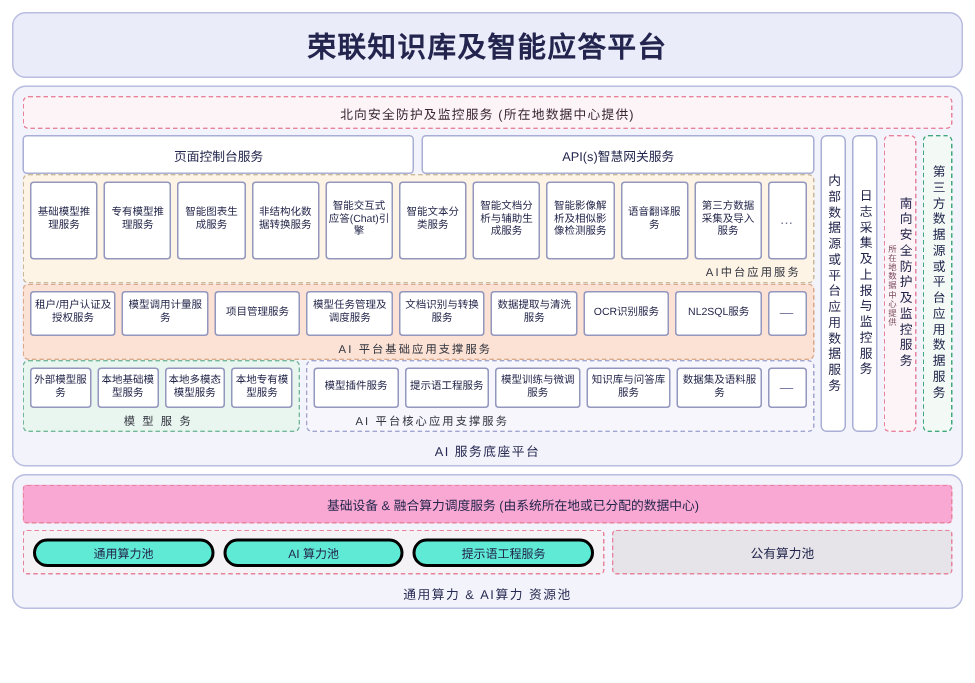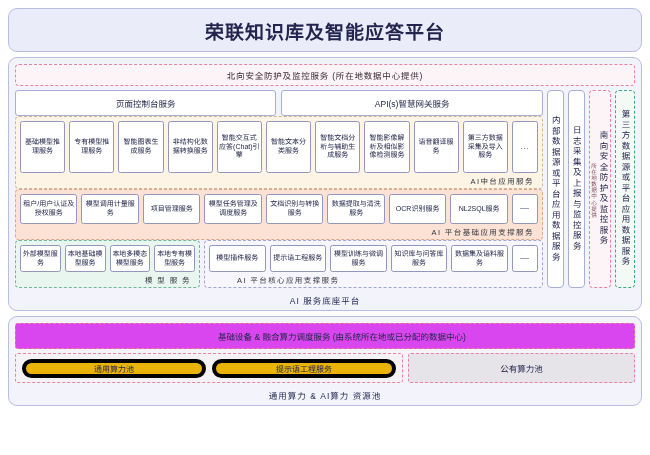--- a/index.html
+++ b/index.html
@@ -124,21 +124,21 @@
   .chip.ellipsis { color: #6b6f95; font-size: 9px; letter-spacing: 1px; }
   .chip.narrow { flex: 0 0 26px; }
 
   .band-caption {
     text-align: right;
     font-size: 7.5px;
     letter-spacing: 1.4px;
     color: #32343f;
     padding: 2px 4px 1px 0;
   }
-  .band-caption.center { text-align: right; }
+  .band-caption.center { text-align: center; }
   .band-caption.left-ish { text-align: left; padding-left: 28px; }
 
   
   .row-tall .chip { height: 52px; }
   .row-mid .chip  { height: 30px; }
   .row-low .chip  { height: 27px; }
 
   
   .third-row {
     display: flex;
@@ -224,21 +224,21 @@
     background: #f3f3fb;
     padding: 6px 6px 3px 6px;
     display: flex;
     flex-direction: column;
     gap: 4px;
     flex: 0 0 auto;
   }
   .infra-sched {
     height: 26px;
     border: 1.3px dashed #e8839d;
-    background: #d946ef;
+    background: #f9a8d4;
     border-radius: 3px;
     display: flex; align-items: center; justify-content: center;
     font-size: 8.5px;
     color: #24264c;
     padding-left: 34px;
   }
   .pool-row {
     display: flex;
     gap: 5px;
     height: 30px;
@@ -250,23 +250,23 @@
     display: flex;
     align-items: center;
     gap: 6px;
     padding: 0 6px;
   }
   .pool-group.left { flex: 1 1 62%; }
   .pool-group.right { flex: 1 1 36%; background: #e6e4e8; justify-content: center; }
   .pool-pill {
     flex: 1 1 0;
     height: 19px;
-    border: 4px solid #000000;
+    border: 2px solid #000000;
     border-radius: 10px;
-    background: #eab308;
+    background: #5eead4;
     display: flex; align-items: center; justify-content: center;
     font-size: 8px;
     color: #22254c;
   }
   .pool-public {
     font-size: 8.5px;
     color: #22254c;
   }
 </style>
 </head>
@@ -365,20 +365,21 @@
 
   </div>
 
   <div class="infra-shell">
 
     <div class="infra-sched">基础设备 &amp; 融合算力调度服务 (由系统所在地或已分配的数据中心)</div>
 
     <div class="pool-row">
       <div class="pool-group left">
         <div class="pool-pill">通用算力池</div>
+        <div class="pool-pill">AI 算力池</div>
         <div class="pool-pill">提示语工程服务</div>
       </div>
       <div class="pool-group right">
         <span class="pool-public">公有算力池</span>
       </div>
     </div>
 
     <div class="bottom-label">通用算力 &amp; AI算力 资源池</div>
 
   </div>

